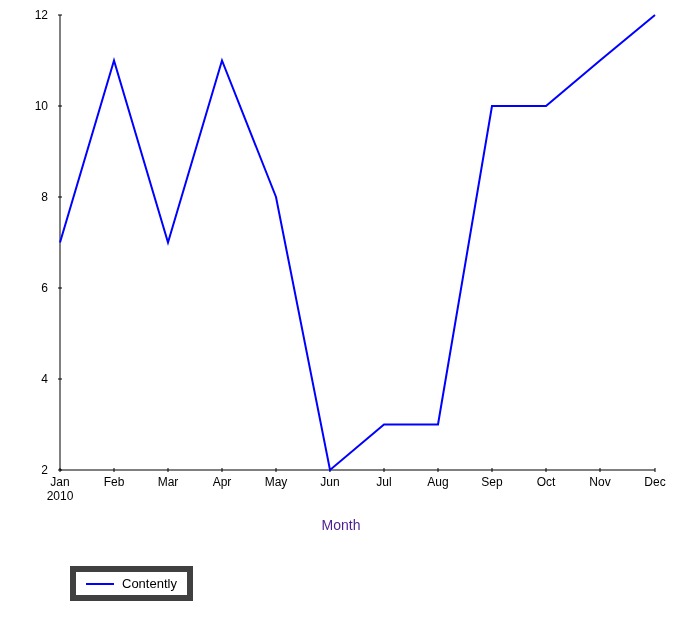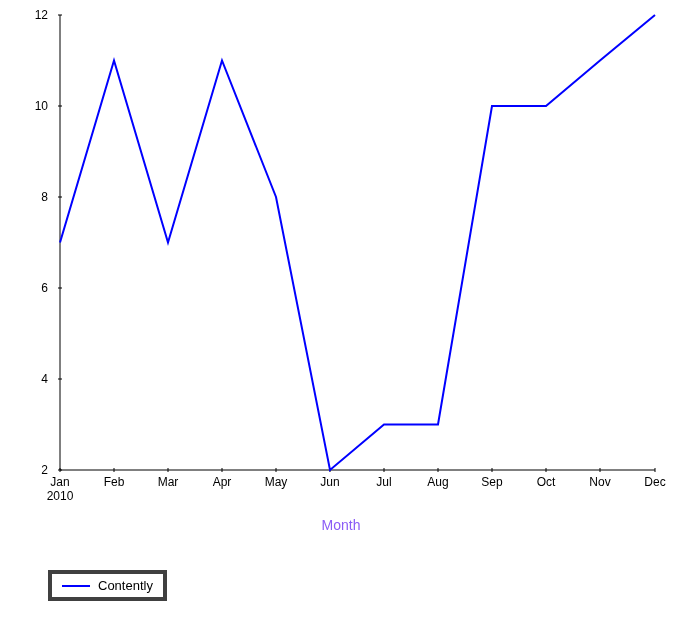--- a/index.html
+++ b/index.html
@@ -21,27 +21,27 @@
       top: 0;
       left: 0;
     }
     .x-label {
       position: absolute;
       bottom: 88px;
       left: 0;
       width: 682px;
       text-align: center;
       font-size: 14px;
-      color: #8b5cf6;
+      color: #4c1d95;
     }
     .legend {
       position: absolute;
       bottom: 20px;
-      left: 48px;
-      border: 4px solid #404040;
+      left: 70px;
+      border: 6px solid #404040;
       padding: 4px 10px;
       display: flex;
       align-items: center;
       gap: 8px;
       font-size: 13px;
       background: #fff;
       margin-top: 17px;
     }
     .legend-line {
       width: 28px;

